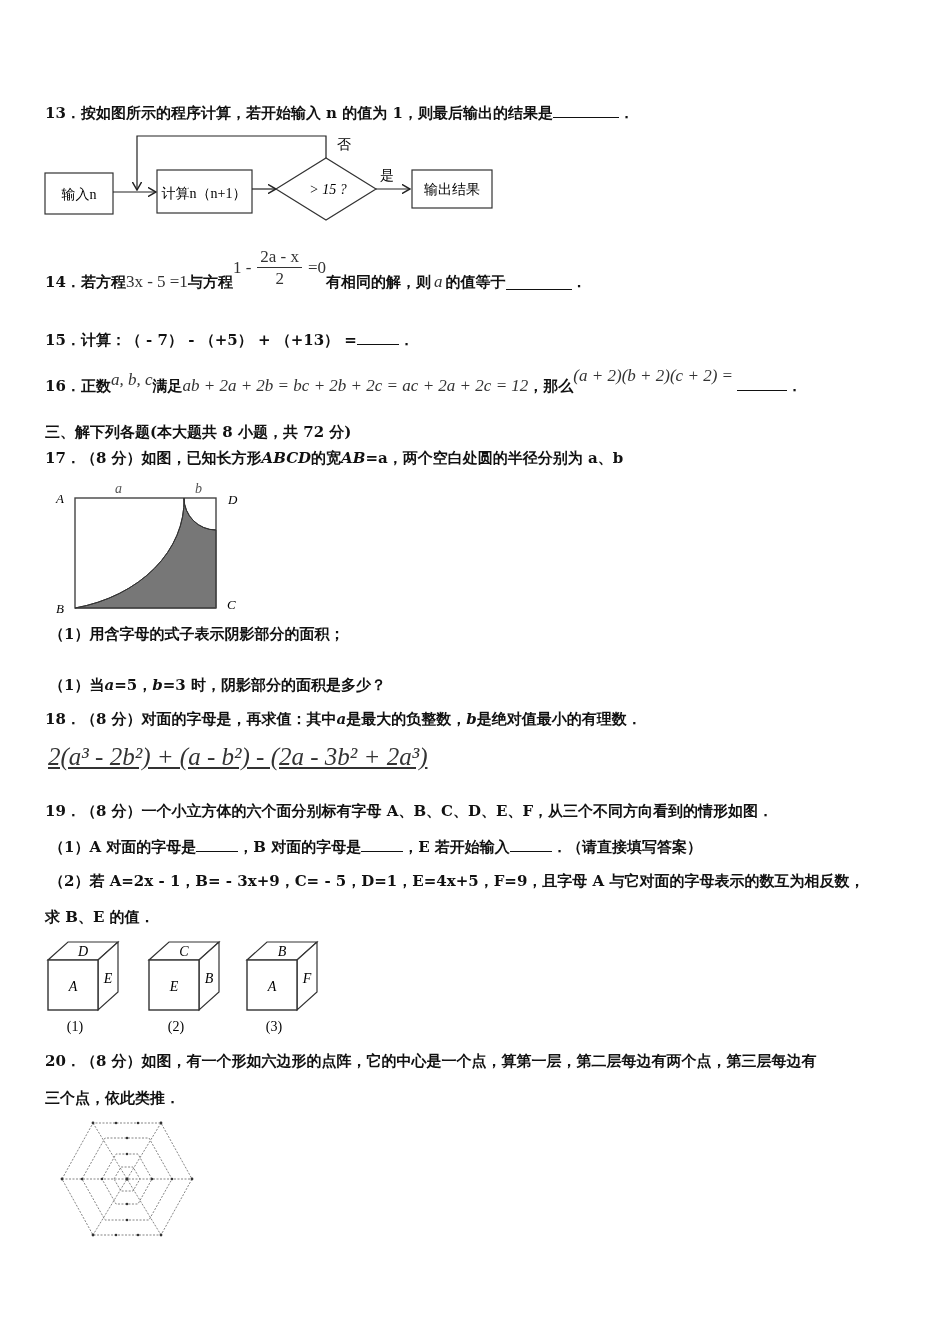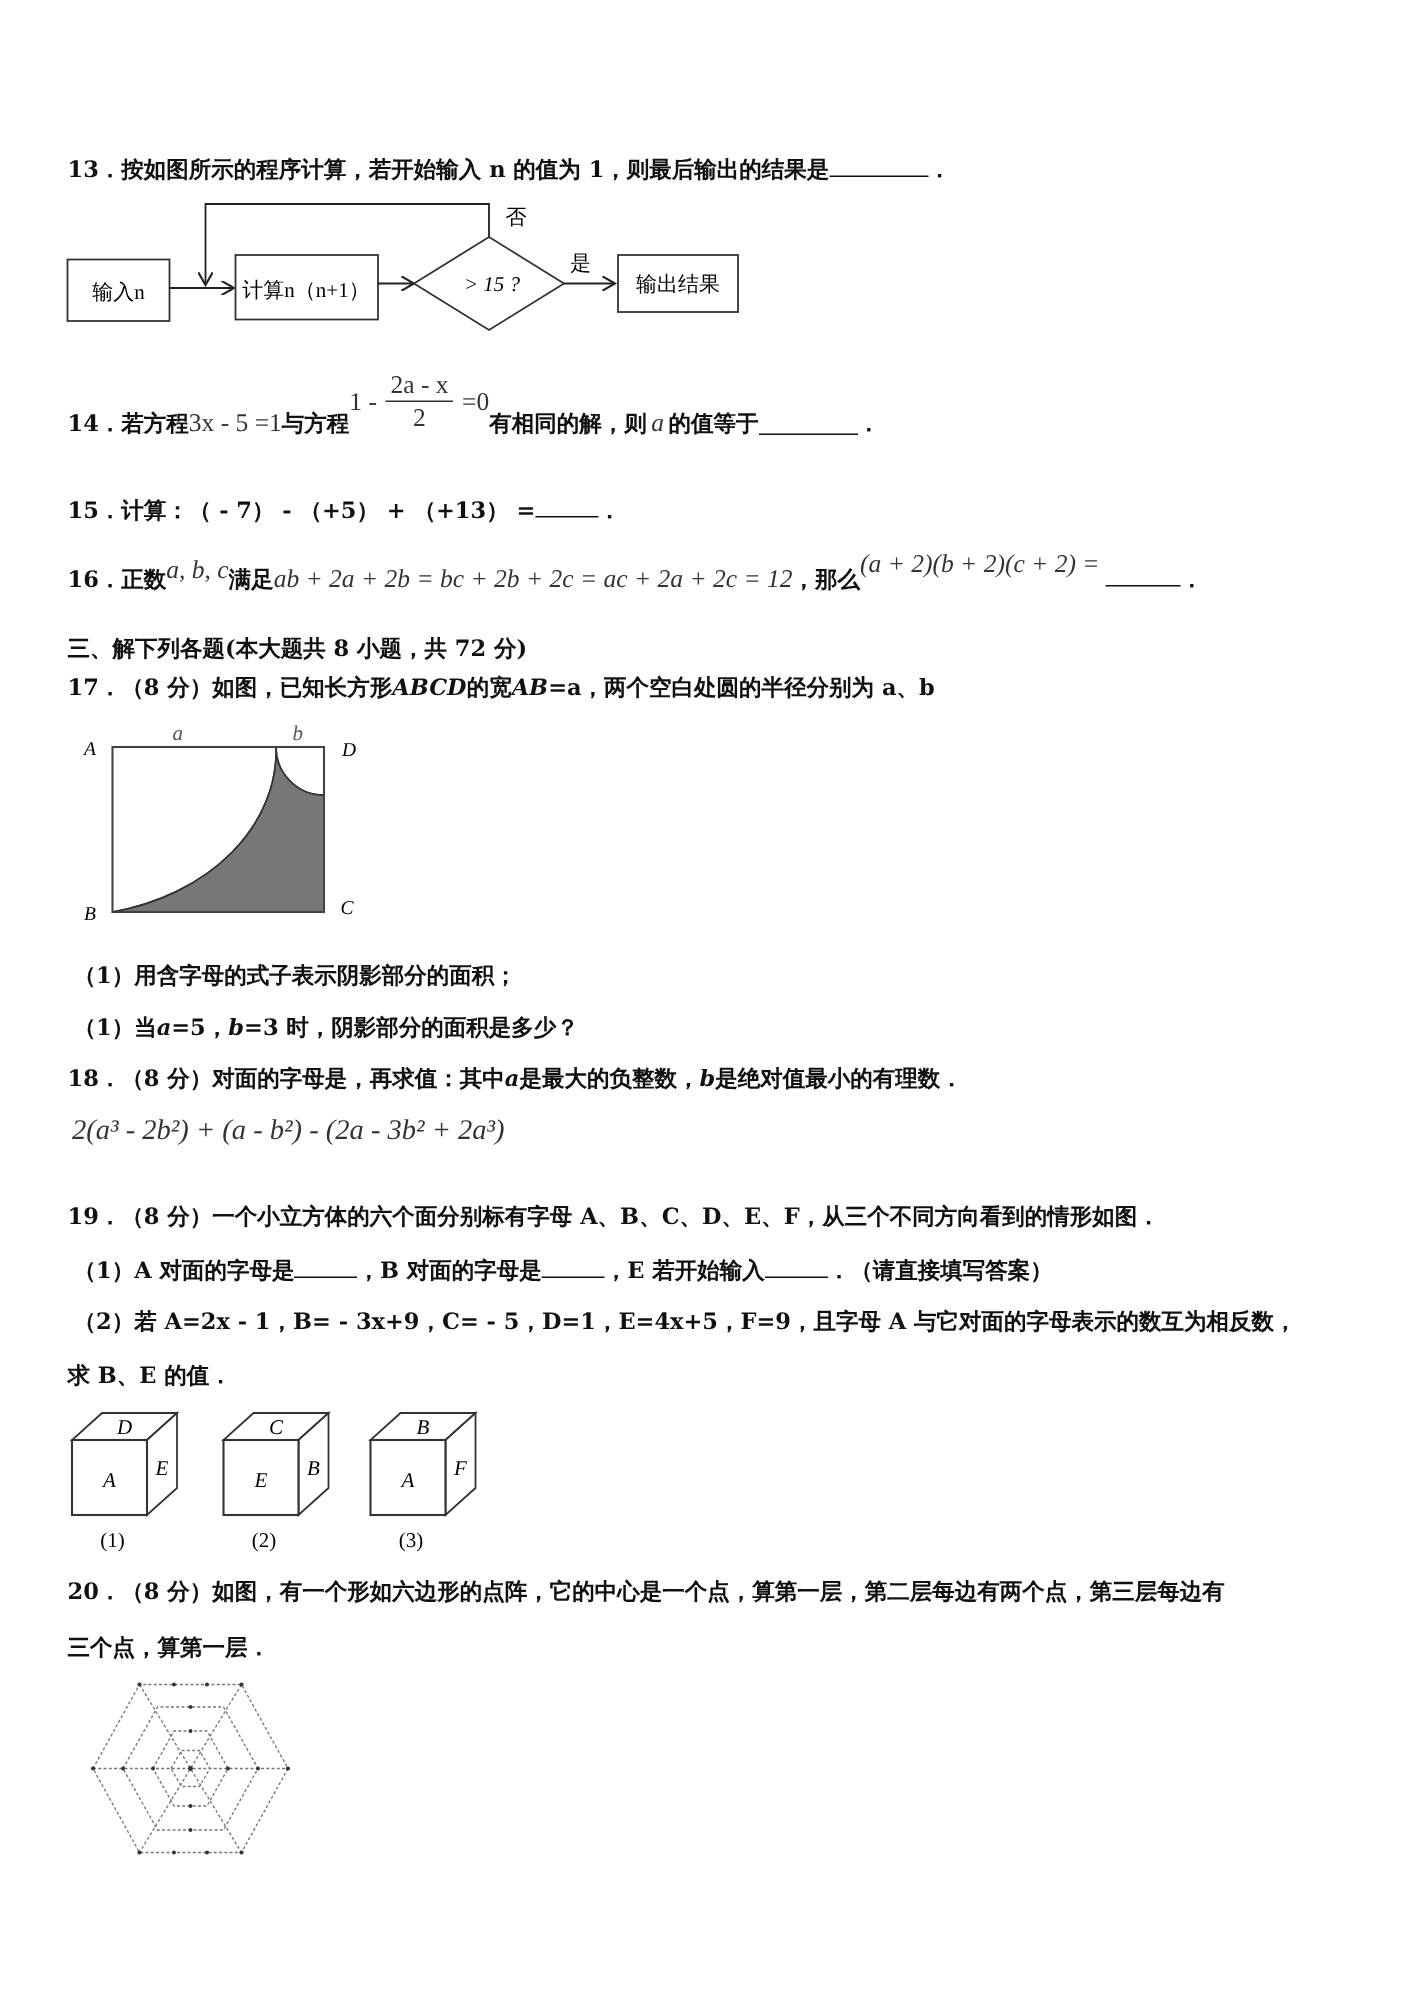--- a/index.html
+++ b/index.html
@@ -74,29 +74,29 @@
   <path d="M30,130 A140,110 0 0 0 139,20" fill="none" stroke="#333" stroke-width="1"></path>
   <path d="M139,20 A32,32 0 0 0 171,52" fill="none" stroke="#333" stroke-width="1"></path>
   <text x="11" y="25" font-size="13" font-style="italic">A</text>
   <text x="11" y="135" font-size="13" font-style="italic">B</text>
   <text x="182" y="131" font-size="13" font-style="italic">C</text>
   <text x="183" y="26" font-size="13" font-style="italic">D</text>
   <text x="70" y="15" font-size="14" font-style="italic" fill="#555">a</text>
   <text x="150" y="15" font-size="14" font-style="italic" fill="#555">b</text>
 </svg>
 
-<div class="abs q" style="left:49px;top:641px;">（1）用含字母的式子表示阴影部分的面积；</div>
+<div class="abs q" style="left:49px;top:625px;">（1）用含字母的式子表示阴影部分的面积；</div>
 <div class="abs q" style="left:49px;top:676px;">
   <span>（1）当</span><i>a</i><span>=5，</span><i>b</i><span>=3 时，阴影部分的面积是多少？</span>
 </div>
 
 <div class="abs q" style="left:45px;top:710px;">
   <span>18．</span><span>（8 分）</span><span>对面的字母是，再求值：其中</span><i>a</i><span>是最大的负整数，</span><i>b</i><span>是绝对值最小的有理数．</span>
 </div>
-<div class="abs math mi" style="left:48px;top:743px;font-size:19px;">2(a³ - 2b²) + (a - b²) - (2a - 3b² + 2a³)</div>
+<div class="abs math mi" style="left:48px;top:743px;font-size:25px;text-decoration:underline;">2(a³ - 2b²) + (a - b²) - (2a - 3b² + 2a³)</div>
 
 <div class="abs q" style="left:45px;top:802px;">
   <span>19．</span><span>（8 分）</span><span>一个小立方体的六个面分别标有字母 A、B、C、D、E、F，从三个不同方向看到的情形如图．</span>
 </div>
 <div class="abs q" style="left:49px;top:837px;">
   <span>（1）A 对面的字母是</span><span class="blank" style="width:42px"></span><span>，B 对面的字母是</span><span class="blank" style="width:42px"></span><span>，E 若开始输入</span><span class="blank" style="width:42px"></span><span>．（请直接填写答案）</span>
 </div>
 <div class="abs q" style="left:49px;top:872px;">（2）若 A=2x - 1，B= - 3x+9，C= - 5，D=1，E=4x+5，F=9，且字母 A 与它对面的字母表示的数互为相反数，</div>
 <div class="abs q" style="left:45px;top:908px;">求 B、E 的值．</div>
 
@@ -129,21 +129,21 @@
     <text x="38" y="18" font-size="14" font-style="italic" text-anchor="middle">B</text>
     <text x="28" y="53" font-size="14" font-style="italic" text-anchor="middle">A</text>
     <text x="63" y="45" font-size="14" font-style="italic" text-anchor="middle">F</text>
     <text x="30" y="93" font-size="14" text-anchor="middle">(3)</text>
   </g>
 </svg>
 
 <div class="abs q" style="left:45px;top:1052px;">
   <span>20．</span><span>（8 分）</span><span>如图，有一个形如六边形的点阵，它的中心是一个点，算第一层，第二层每边有两个点，第三层每边有</span>
 </div>
-<div class="abs q" style="left:45px;top:1089px;">三个点，算第一层．</div>
+<div class="abs q" style="left:45px;top:1089px;">三个点，依此类推．</div>
 
 <svg class="abs" style="left:60px;top:1120px;" width="136" height="122">
   <g fill="none" stroke="#777" stroke-width="0.9" stroke-dasharray="2,1.5">
     <polygon points="2,59 33,3 101,3 132,59 101,115 33,115"></polygon>
     <polygon points="22,59 45,18 89,18 112,59 89,100 45,100"></polygon>
     <polygon points="42,59 56,34 78,34 92,59 78,84 56,84"></polygon>
     <polygon points="54,59 61,47 73,47 80,59 73,71 61,71"></polygon>
     <line x1="2" y1="59" x2="132" y2="59"></line>
     <line x1="33" y1="3" x2="101" y2="115"></line>
     <line x1="101" y1="3" x2="33" y2="115"></line>

